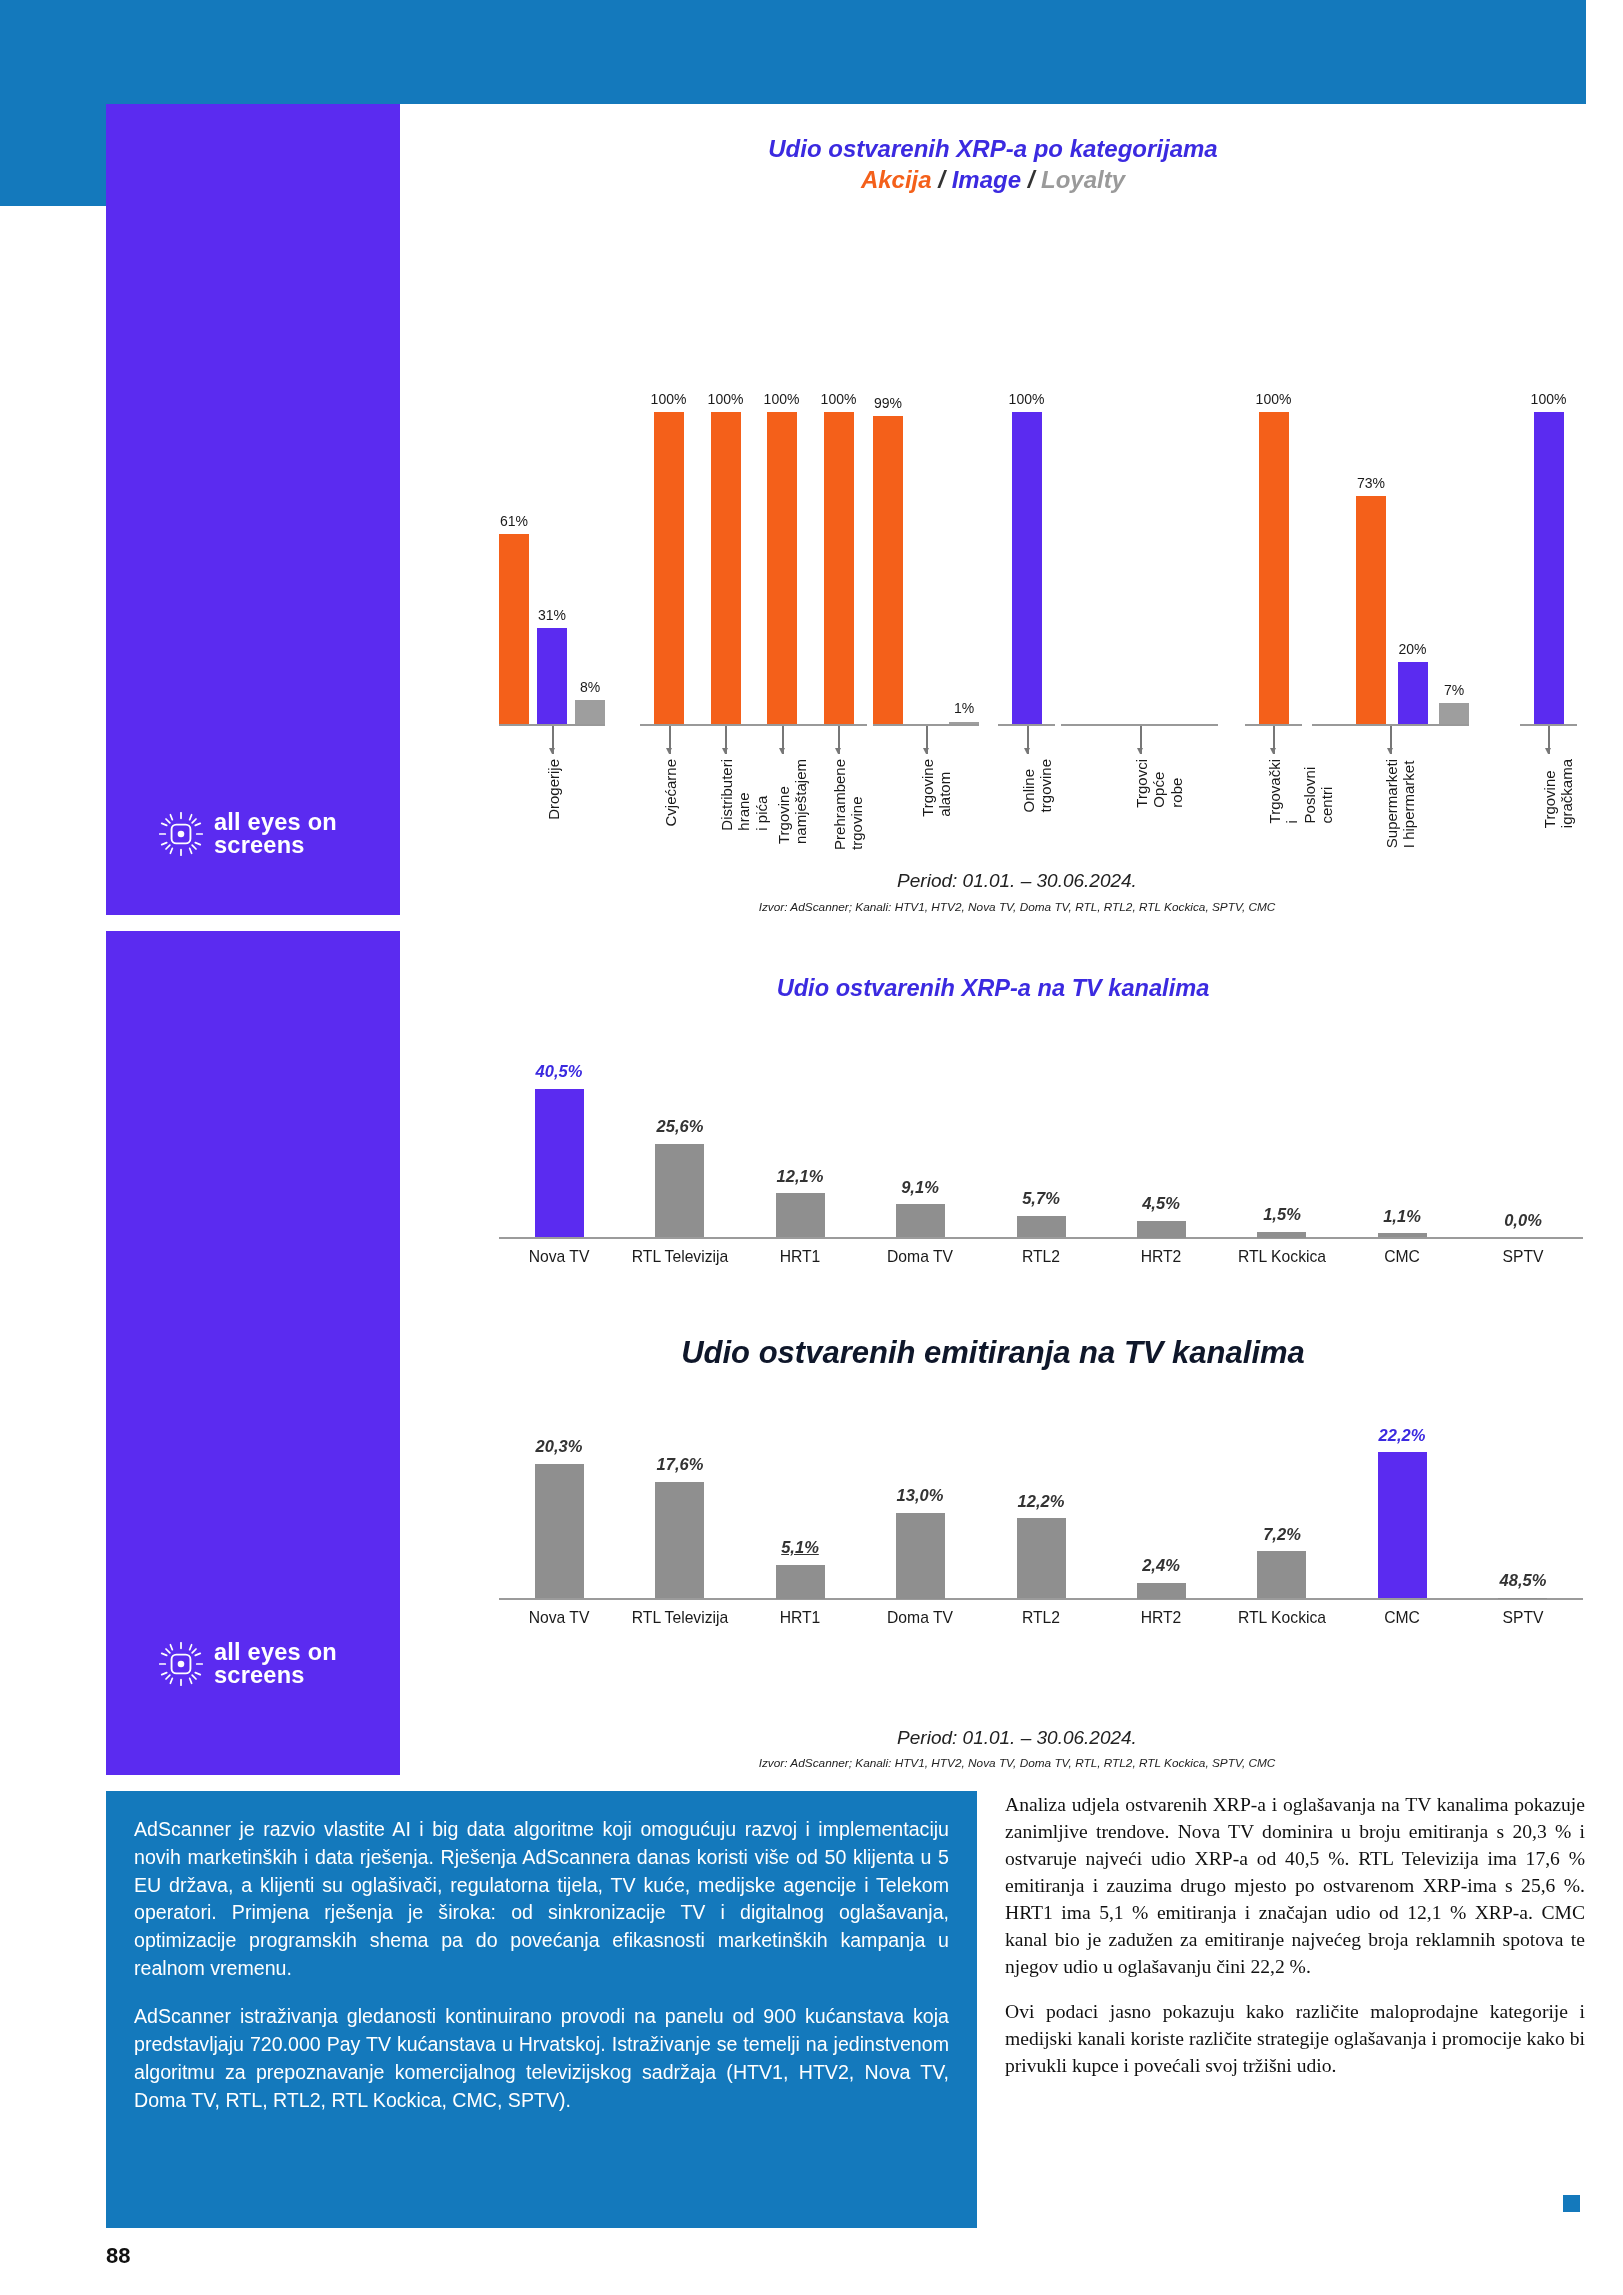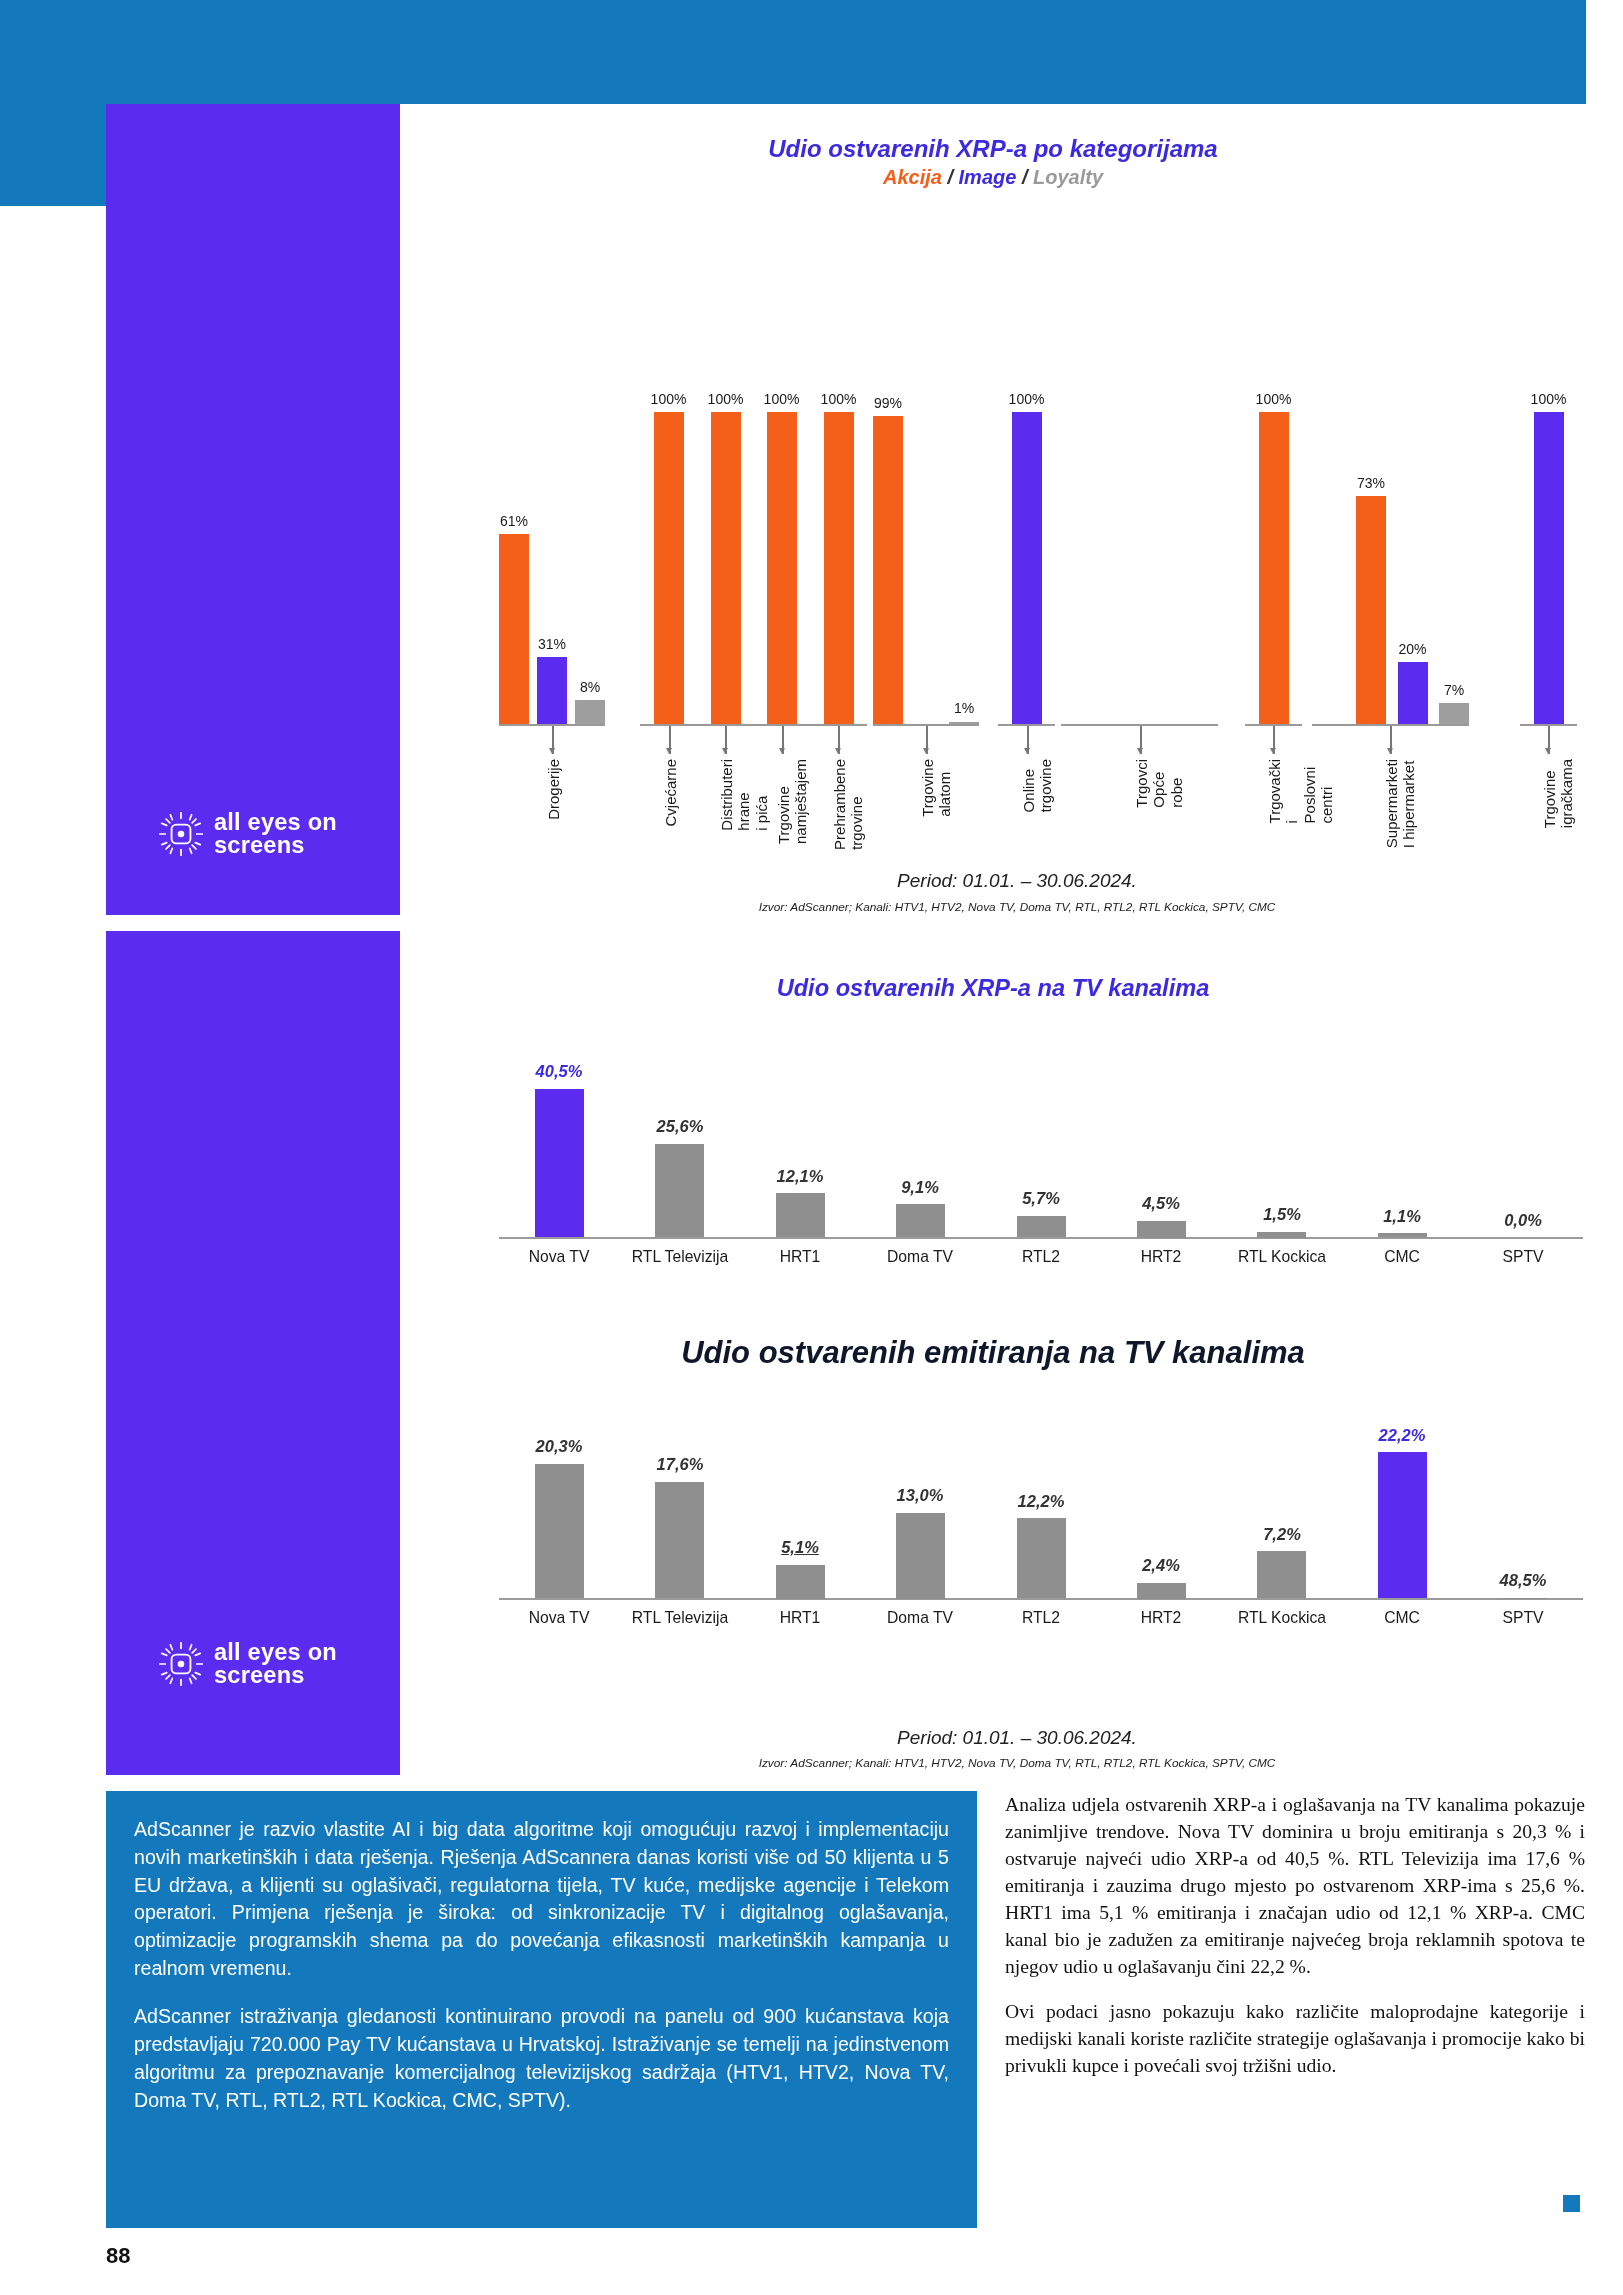--- a/index.html
+++ b/index.html
@@ -31,21 +31,21 @@
     background:#5b2bf0;
   }
   .p1-title {
     position:absolute; left:298px; top:30px; width:1178px;
     text-align:center;
     font-size:24px; font-weight:bold; font-style:italic; color:#3b2ae0;
     line-height:1.25;
   }
   .p1-sub {
     position:absolute; left:298px; top:61px; width:1178px;
-    text-align:center; font-size:20px; font-weight:bold; font-style:italic;
+    text-align:center; font-size:24px; font-weight:bold; font-style:italic;
     line-height:1.25;
   }
   .sub-akcija { color:#f4601a; }
   .sub-slash { color:#333; }
   .sub-image { color:#3b2ae0; }
   .sub-loyalty { color:#9a9a9a; }
 
   
   .c1-plot {
     position:absolute; left:393px; top:291px; width:1147px; height:330px;
@@ -177,21 +177,21 @@
   <div class="p1-title">Udio ostvarenih XRP-a po kategorijama</div>
   <div class="p1-sub">
     <span class="sub-akcija">Akcija</span><span class="sub-slash"> / </span><span class="sub-image">Image</span><span class="sub-slash"> / </span><span class="sub-loyalty">Loyalty</span>
   </div>
 
   <div class="c1-plot" id="c1plot">
       <div class="bargroup" style="left: 0px; width: 106px; height: 330px; justify-content: space-between;">
         <div class="bar orange" style="height: 191px;">
           <span class="barlbl">61%</span>
         </div>
-        <div class="bar purple" style="height: 68px; text-align: right;">
+        <div class="bar purple" style="height: 97px; text-align: right;">
           <span class="barlbl">31%</span>
         </div>
         <div class="bar grey" style="height: 25px;">
           <span class="barlbl">8%</span>
         </div>
       </div>
       <div class="bargroup" style="left: 141px; width: 57px; height: 330px; justify-content: center;">
         <div class="bar orange" style="height: 313px;">
           <span class="barlbl">100%</span>
         </div>

